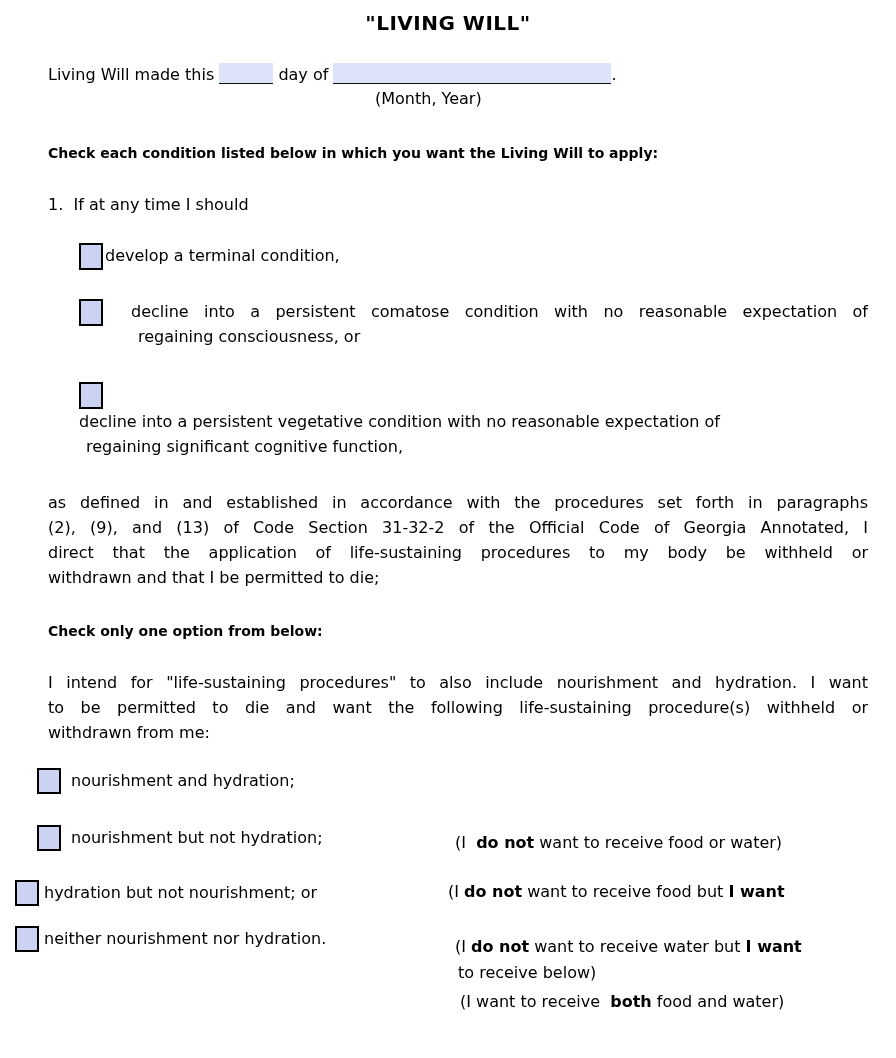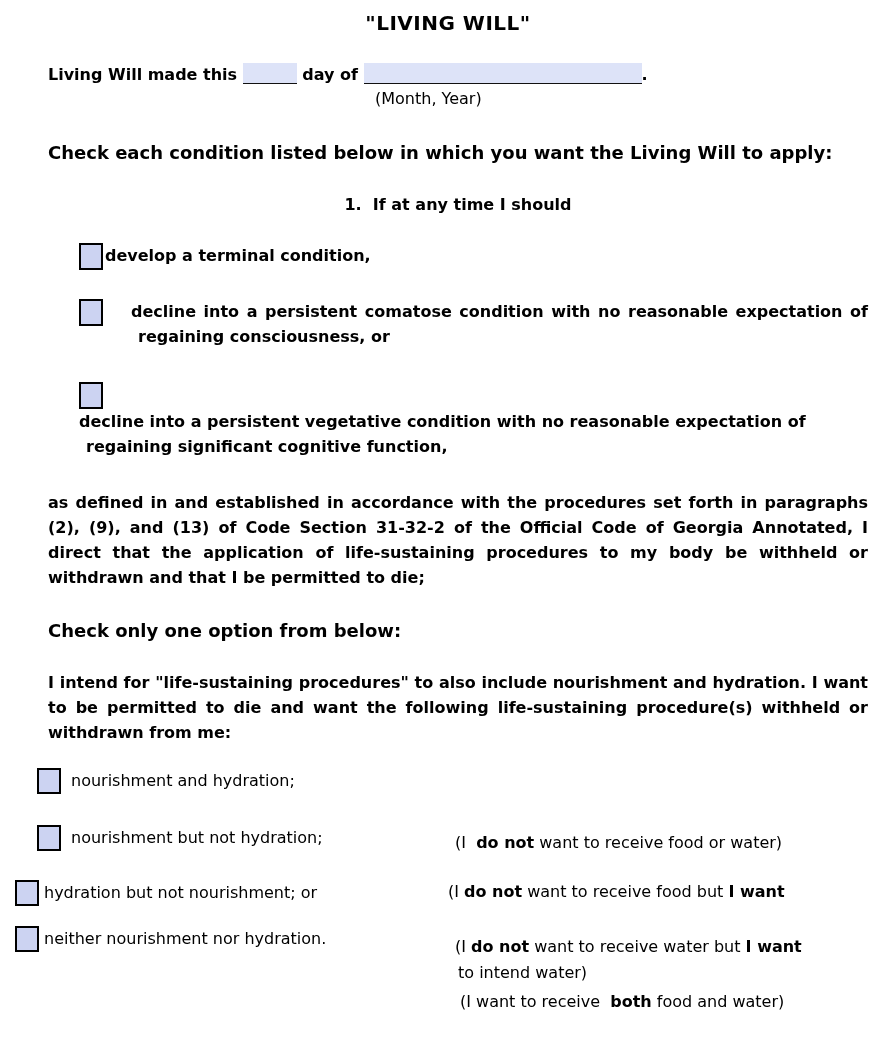--- a/index.html
+++ b/index.html
@@ -21,43 +21,43 @@
     overflow:hidden;
   }
   .title{
     margin:0 -28px 26px -48px;
     text-align:center;
     font-weight:bold;
     font-size:20px;
     line-height:26px;
     letter-spacing:.5px;
   }
-  .line{min-height:25px;font-weight:bold;}
+  .line{min-height:25px;}
   .j{ text-align:justify; text-align-last:justify; white-space:nowrap; }
   .prewrap{white-space:pre-wrap;}
   .field{
     display:inline-block;
     background:var(--field-bg);
     border-bottom:1.5px solid #111;
     height:20px;
     vertical-align:-4px;
   }
   .field-day{width:54px;}
   .field-month{width:278px;}
   .field-name{width:470px;}
   .month-caption{margin-left:327px;line-height:24px;min-height:24px;}
   .heading{
     font-weight:bold;
-    font-size:18px;
+    font-size:14px;
     line-height:26px;
     margin-top:29px;
     white-space:nowrap;
   }
   .heading-2{margin-top:28px;}
-  .lead-line{margin-top:26px;text-align:center;}
+  .lead-line{margin-top:26px;}
   .cond-item{display:flex;align-items:flex-start;margin-left:19px;padding-left:12px;}
   .cond-item .cbox{margin-right:2px;}
   .cond-1{margin-top:26px;}
   .cond-2{margin-top:29px;gap:26px;}
   .cond-3{margin-top:33px;flex-direction:column;}
   .cond-text{flex:1;min-width:0;}
   .cond-text .l2{padding-left:7px;}
   .cbox{
     flex:0 0 auto;
     width:24px;height:26px;
@@ -160,21 +160,21 @@
     </div>
   </div>
 
   <div class="opt-row row-2 indent-a">
     <div class="opt-left">
       <span class="cbox"></span>
       <span class="opt-label">nourishment but not hydration;</span>
     </div>
     <div class="note note-2">
       <div><span>(I </span><span class="b">do not</span><span> want to receive food but </span><span class="b">I want</span></div>
-      <div class="n2"><span>to intend water)</span></div>
+      <div class="n2"><span>to receive below)</span></div>
     </div>
   </div>
 
   <div class="opt-row row-3 indent-b">
     <div class="opt-left">
       <span class="cbox"></span>
       <span class="opt-label">hydration but not nourishment; or</span>
     </div>
     <div class="note note-3">
       <div><span>(I </span><span class="b">do not</span><span> want to receive water but </span><span class="b">I want</span></div>

